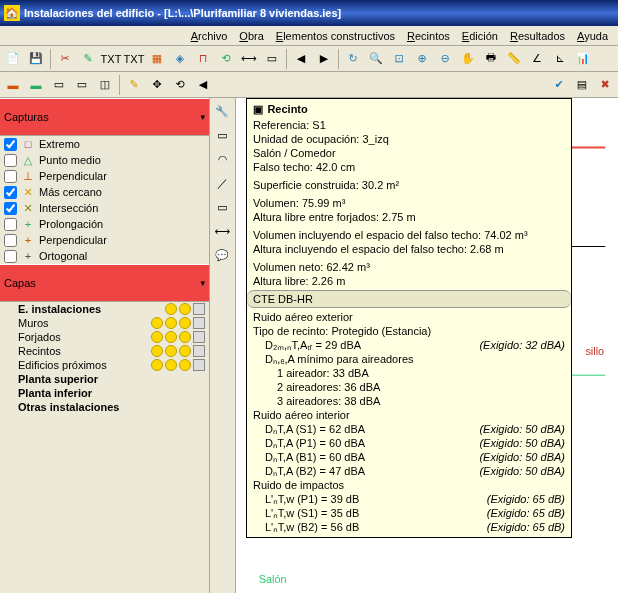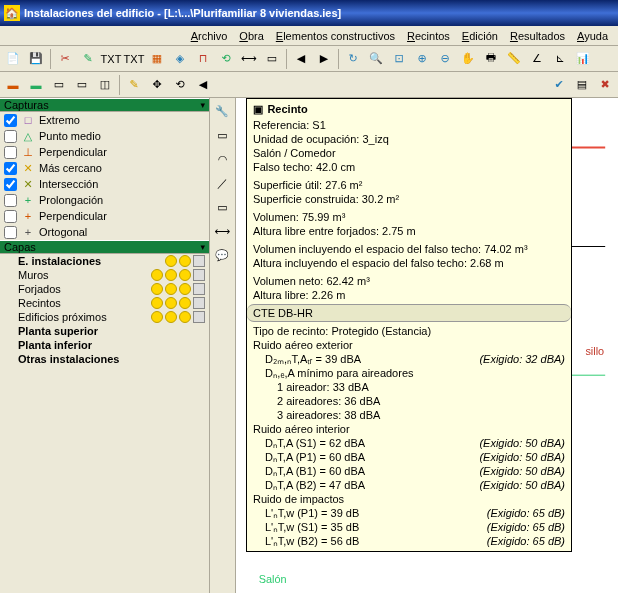--- a/index.html
+++ b/index.html
@@ -7,21 +7,21 @@
 .titlebar { height: 26px; background: linear-gradient(#0a246a,#3f6fd6,#0a246a); color: #fff; display: flex; align-items: center; padding: 0 4px; font-weight: bold; font-size: 12px; }
 .titlebar .logo { width: 16px; height: 16px; background: #ffd700; margin-right: 4px; display: inline-flex; align-items: center; justify-content: center; }
 .menubar { height: 20px; background: #ece9d8; display: flex; align-items: center; padding: 0 4px; border-bottom: 1px solid #aca899; justify-content: flex-end; }
 .menubar span { padding: 2px 6px; cursor: default; }
 .menubar span:first-letter { text-decoration: underline; }
 .toolbar { height: 26px; background: #ece9d8; display: flex; align-items: center; padding: 2px; border-bottom: 1px solid #aca899; gap: 1px; flex-wrap: nowrap; overflow: hidden; }
 .tbtn { width: 22px; height: 22px; display: inline-flex; align-items: center; justify-content: center; border: 1px solid transparent; cursor: pointer; }
 .tsep { width: 1px; height: 20px; background: #aca899; margin: 0 2px; }
 .main { display: flex; height: calc(593px - 26px - 20px - 26px - 26px); }
 .sidebar { width: 210px; background: #ece9d8; border-right: 1px solid #aca899; overflow-y: auto; font-size: 11px; }
-.section-hdr { background: #15803d; padding: 0 4px; font-weight: normal; border-top: 1px solid #fff; border-bottom: 1px solid #aca899; display: flex; align-items: center; }
+.section-hdr { background: #ef4444; padding: 12px 4px; font-weight: normal; border-top: 1px solid #fff; border-bottom: 1px solid #aca899; display: flex; align-items: center; }
 .section-hdr::after { content: "▾"; margin-left: auto; font-size: 9px; }
 .check-row { display: flex; align-items: center; padding: 1px 4px; gap: 4px; }
 .check-row input { width: 13px; height: 13px; }
 .snap-icon { width: 14px; height: 14px; display: inline-flex; align-items: center; justify-content: center; font-size: 11px; }
 .layer-row { display: flex; align-items: center; padding: 1px 4px; }
 .layer-row .name { flex: 1; padding-left: 14px; }
 .layer-row .dots { display: flex; gap: 2px; }
 .dot { width: 12px; height: 12px; border-radius: 50%; background: #ffd700; border: 1px solid #c0a000; }
 .cube { width: 12px; height: 12px; border: 1px solid #888; background: #ddd; }
 .bold { font-weight: bold; }
@@ -237,35 +237,34 @@
     <div class="tooltip">
       <div class="hdr">
           <span>▣</span>
           <span>Recinto</span>
         </div>
       <div>Referencia: S1</div>
       <div>Unidad de ocupación: 3_izq</div>
       <div>Salón / Comedor</div>
       <div>Falso techo: 42.0 cm</div>
       <div class="sep"></div>
-      <div>Superficie útil: 27.6 m²</div>
       <div>Superficie construida: 30.2 m²</div>
       <div class="sep"></div>
       <div>Volumen: 75.99 m³</div>
       <div>Altura libre entre forjados: 2.75 m</div>
       <div class="sep"></div>
       <div>Volumen incluyendo el espacio del falso techo: 74.02 m³</div>
       <div>Altura incluyendo el espacio del falso techo: 2.68 m</div>
       <div class="sep"></div>
       <div>Volumen neto: 62.42 m³</div>
       <div>Altura libre: 2.26 m</div>
       <div class="sechdr">CTE DB-HR</div>
+      <div>Ruido aéreo exterior</div>
       <div>Tipo de recinto: Protegido (Estancia)</div>
-      <div>Ruido aéreo exterior</div>
-      <div class="indent1"><span class="req">(Exigido: 32 dBA)</span><span>D₂ₘ,ₙT,Aₜᵣ = 39 dBA</span></div>
+      <div class="indent1"><span class="req">(Exigido: 32 dBA)</span><span>D₂ₘ,ₙT,Aₜᵣ = 29 dBA</span></div>
       <div class="indent1">Dₙ,ₑ,A mínimo para aireadores</div>
       <div class="indent2">1 aireador: 33 dBA</div>
       <div class="indent2">2 aireadores: 36 dBA</div>
       <div class="indent2">3 aireadores: 38 dBA</div>
       <div>Ruido aéreo interior</div>
       <div class="indent1"><span class="req">(Exigido: 50 dBA)</span><span>DₙT,A (S1) = 62 dBA</span></div>
       <div class="indent1"><span class="req">(Exigido: 50 dBA)</span><span>DₙT,A (P1) = 60 dBA</span></div>
       <div class="indent1"><span class="req">(Exigido: 50 dBA)</span><span>DₙT,A (B1) = 60 dBA</span></div>
       <div class="indent1"><span class="req">(Exigido: 50 dBA)</span><span>DₙT,A (B2) = 47 dBA</span></div>
       <div>Ruido de impactos</div>

